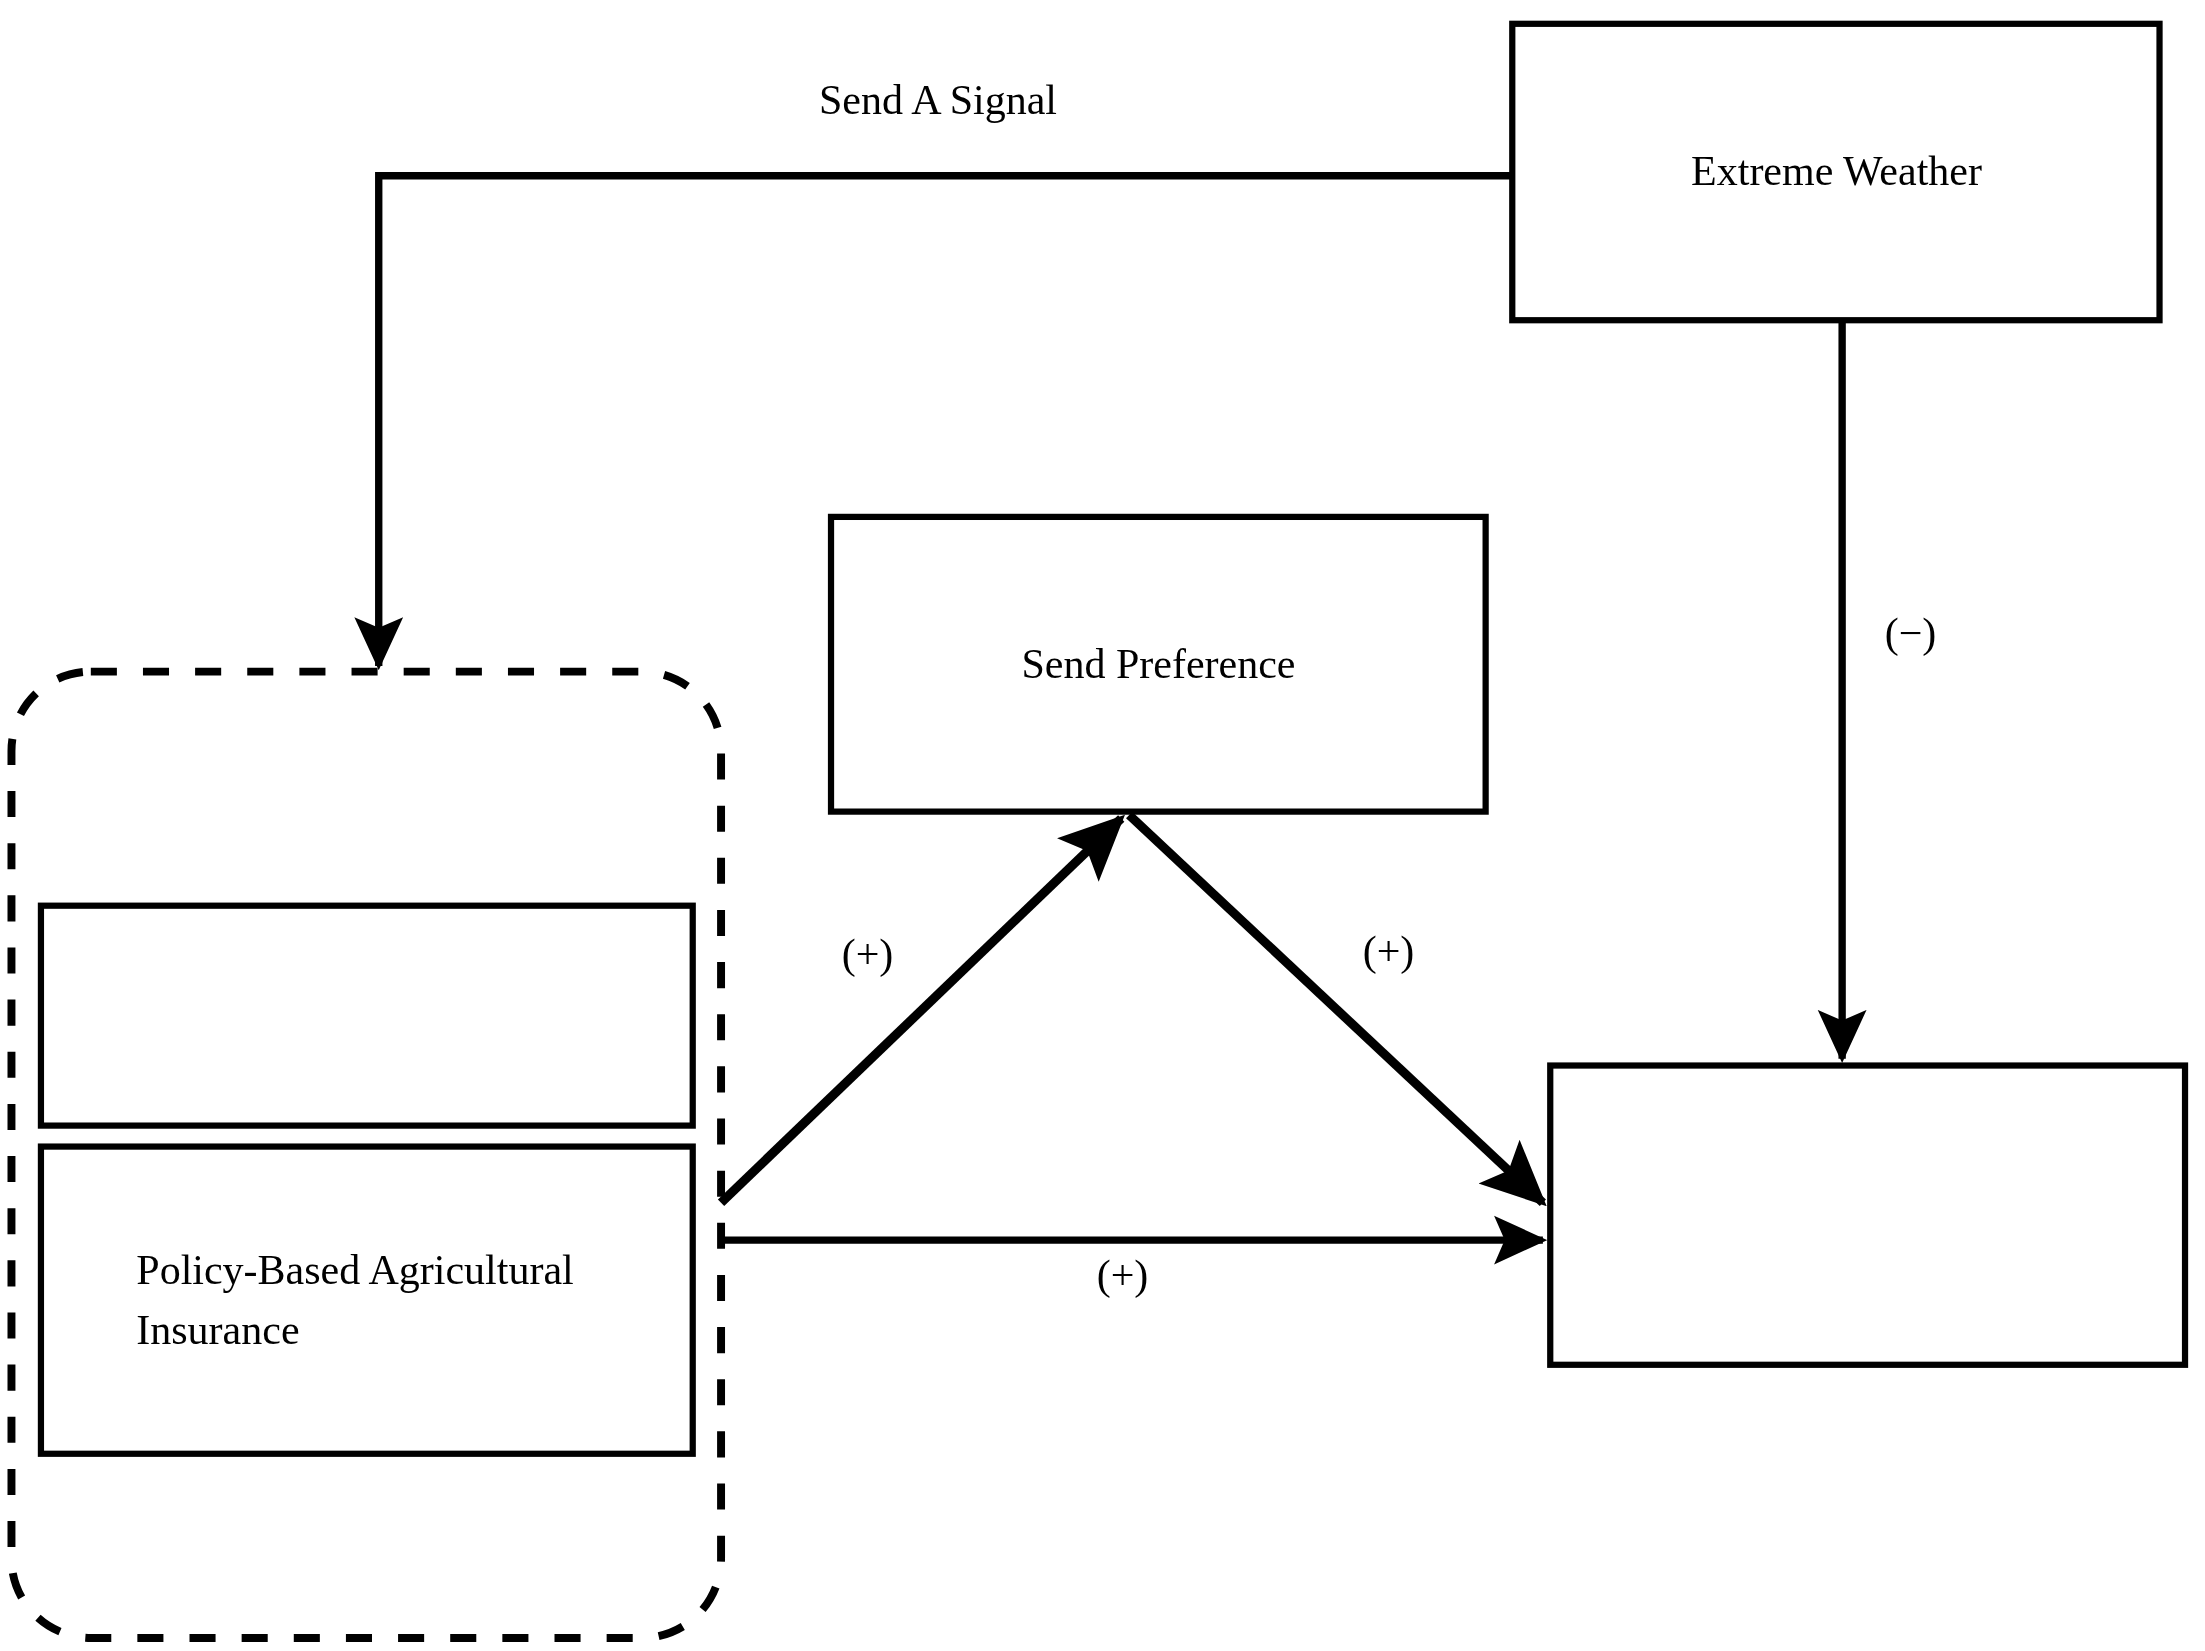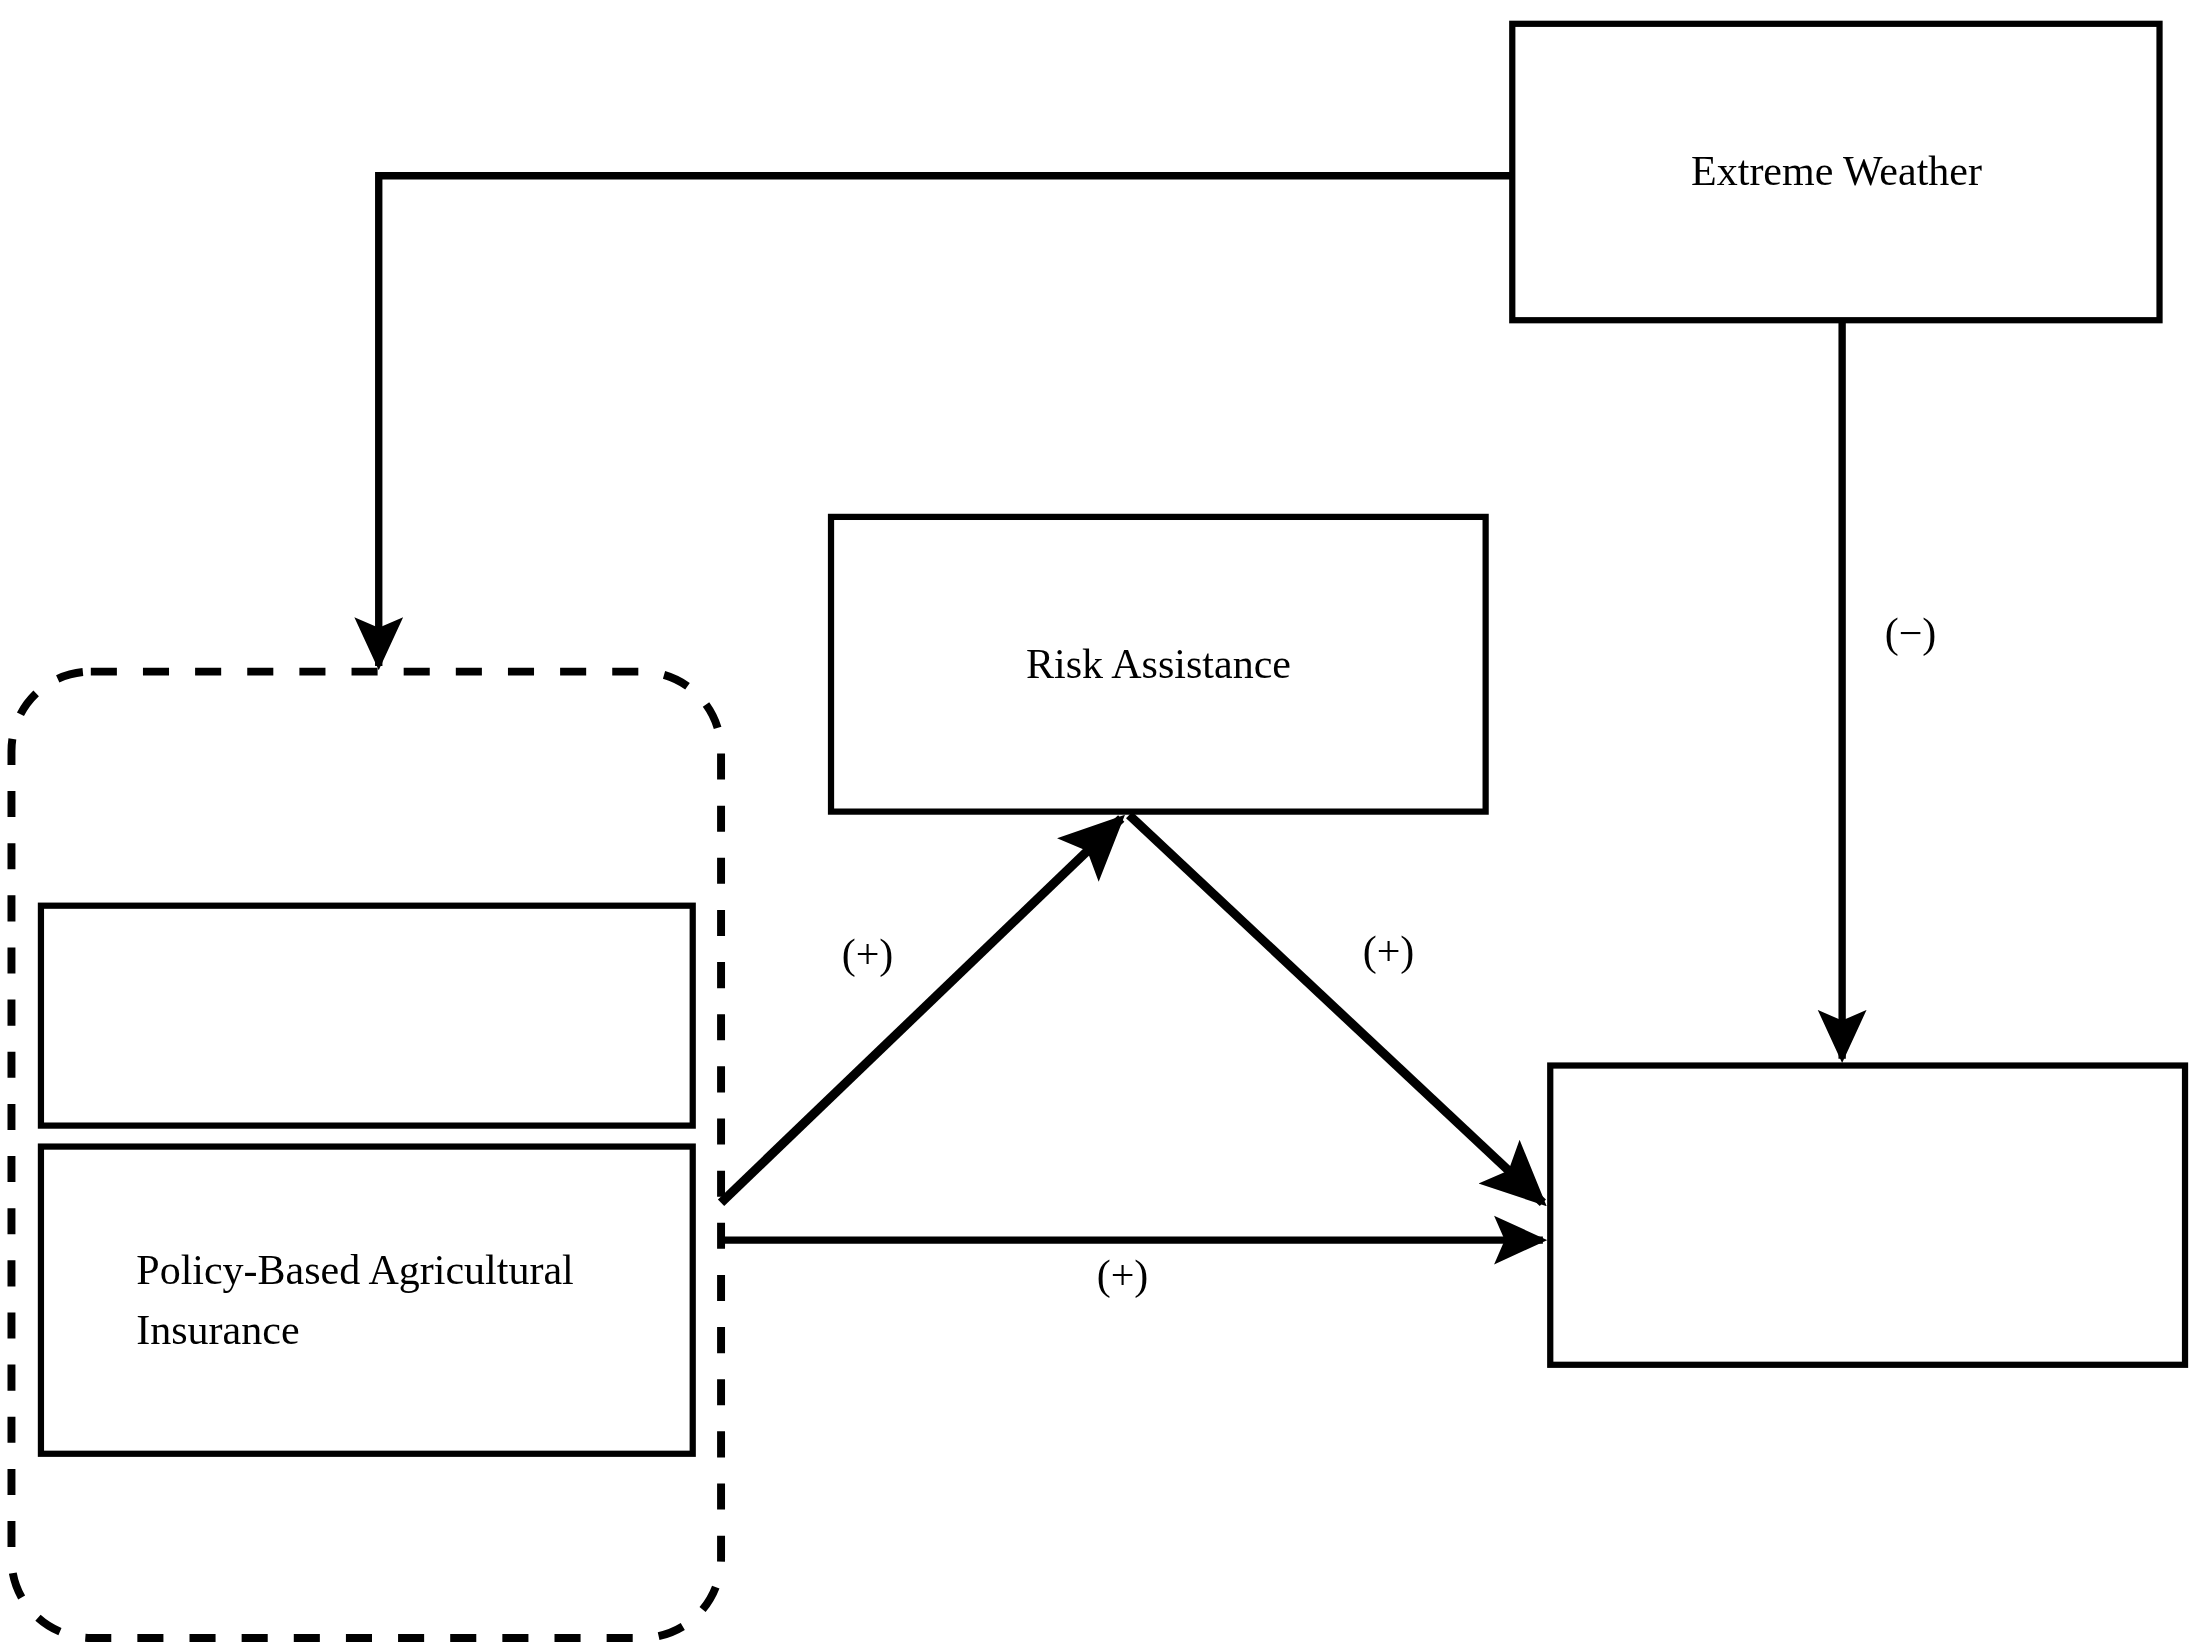--- a/index.html
+++ b/index.html
@@ -65,28 +65,29 @@
     <path d="M 1272 2122 L 1978 1444" fill="none" stroke="#000000" stroke-width="16" marker-end="url(#arrow)"></path>
 
     <path d="M 1992 1438 L 2722 2122" fill="none" stroke="#000000" stroke-width="16" marker-end="url(#arrow)"></path>
 
     <path d="M 1272 2188 L 2722 2188" fill="none" stroke="#000000" stroke-width="13" marker-end="url(#arrow)"></path>
 
   </svg>
 
   <div class="node-label" style="left:1513px;top:24px;width:647px;height:296px;">Extreme Weather</div>
 
-  <div class="node-label" style="left:831px;top:517px;width:655px;height:295px;">Risk Assistance</div>
+  <div class="node-label" style="left:831px;top:517px;width:655px;height:295px;">Send Preference</div>
 
 
 
 
   <div class="node-label" style="left:29px;top:1147px;width:652px;height:307px;">Policy-Based Agricultural
 Insurance</div>
 
+  <div class="edge-caption" style="left:711px;top:71px;width:454px;height:57px;">Send A Signal</div>
 
   <div class="sign-label" style="left:1854px;top:604px;width:113px;height:57px;">(−)</div>
 
   <div class="sign-label" style="left:811px;top:925px;width:113px;height:57px;">(+)</div>
 
   <div class="sign-label" style="left:1332px;top:922px;width:113px;height:57px;">(+)</div>
 
   <div class="sign-label" style="left:1066px;top:1246px;width:113px;height:57px;">(+)</div>
 
 </div>

